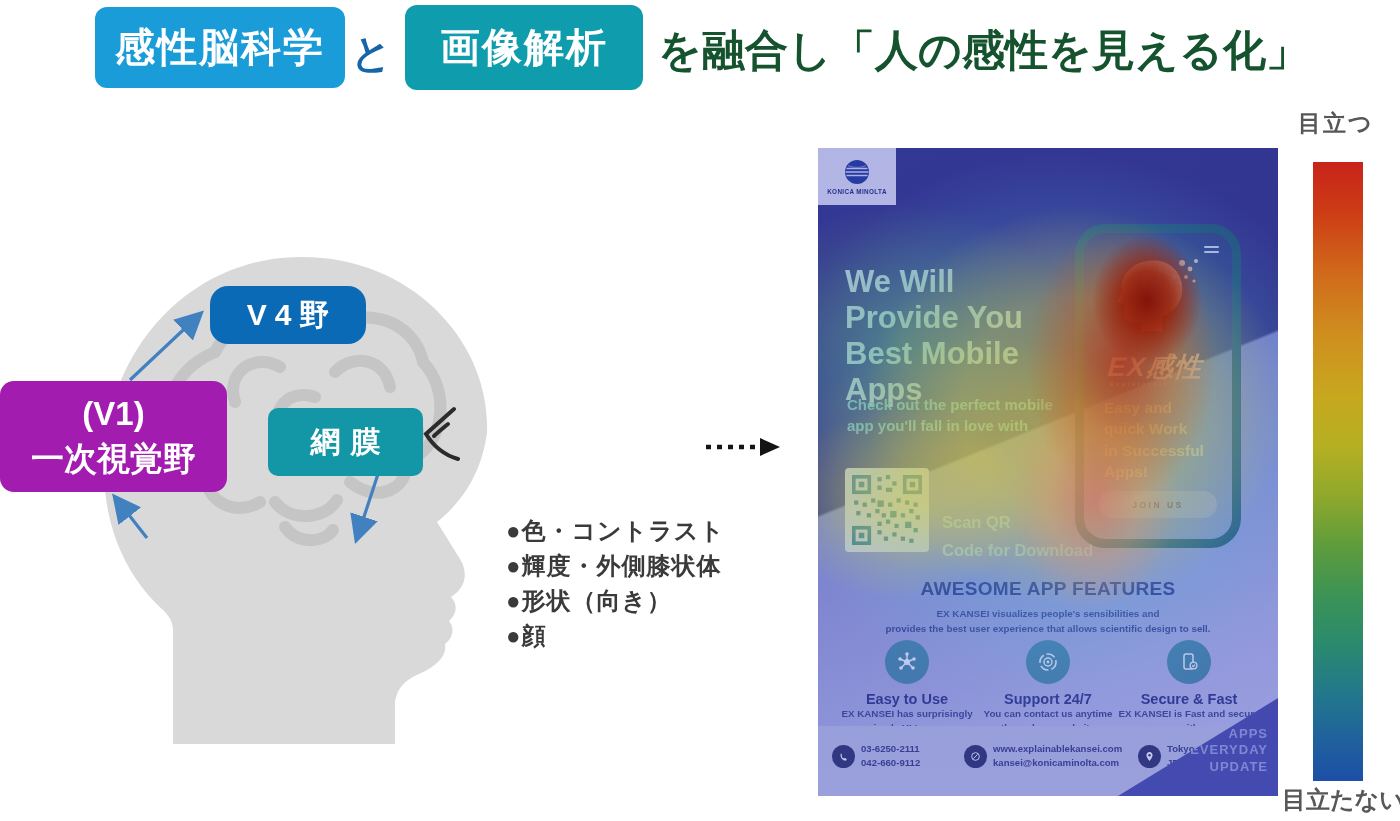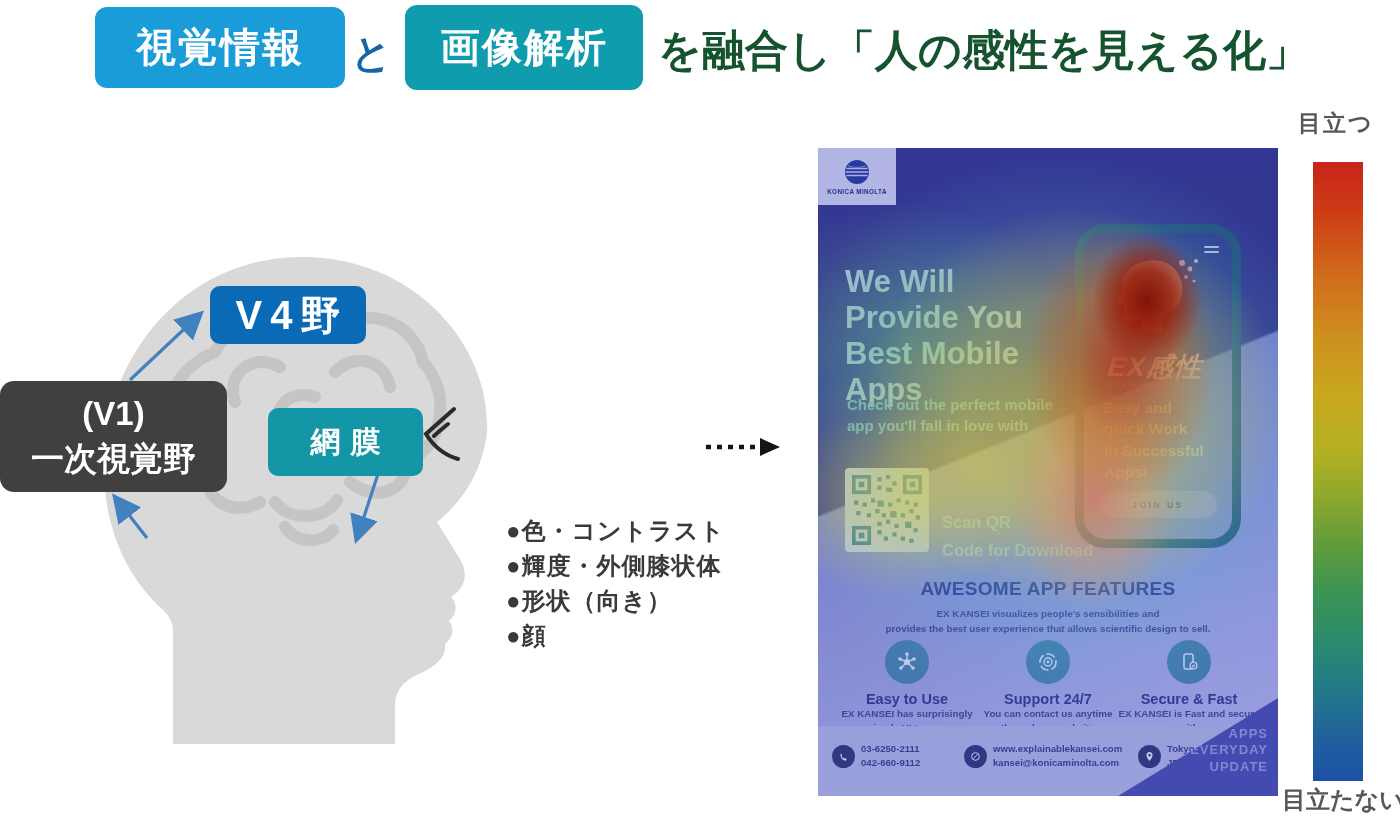--- a/index.html
+++ b/index.html
@@ -13,22 +13,22 @@
     color:#fff; font-weight:900; font-size:40px; border-radius:12px; letter-spacing:2px; }
   .title-box1 { left:95px; top:7px; width:250px; height:81px; background:#1a9cd9; }
   .title-box2 { left:405px; top:5px; width:238px; height:85px; background:#0f9dad; }
   .title-conn { position:absolute; left:351px; top:26px; font-size:40px; font-weight:900; color:#1565a8; }
   .title-tail { position:absolute; left:658px; top:22px; font-size:43px; font-weight:900; color:#14532d; letter-spacing:0px; white-space:nowrap; }
   
   .head-svg { position:absolute; left:85px; top:252px; }
   .arrow-svg { position:absolute; left:85px; top:252px; }
   .brain-box { position:absolute; display:flex; flex-direction:column; align-items:center; justify-content:center;
     color:#fff; font-weight:900; text-align:center; }
-  .bb-v4 { left:210px; top:286px; width:156px; height:58px; background:#0b6ab5; border-radius:10px; font-size:40px; letter-spacing:8px; padding-left:8px; }
-  .bb-v1 { left:0px; top:381px; width:227px; height:111px; background:#404040; border-radius:14px; font-size:33px; line-height:1.35; }
+  .bb-v4 { left:210px; top:286px; width:156px; height:58px; background:#0b6ab5; border-radius:18px; font-size:30px; letter-spacing:8px; padding-left:8px; }
+  .bb-v1 { left:0px; top:381px; width:227px; height:111px; background:#a21caf; border-radius:14px; font-size:33px; line-height:1.35; }
   .bb-retina { left:268px; top:408px; width:155px; height:68px; background:#1397a6; border-radius:10px; font-size:30px; letter-spacing:10px; padding-left:10px; }
   .bb-lgn { left:157px; top:549px; width:262px; height:58px; background:#0a67b4; border-radius:10px; font-size:30px; letter-spacing:9px; padding-left:9px; }
   .eye-svg { position:absolute; left:418px; top:404px; }
   
   .vi-pill { position:absolute; left:523px; top:419px; width:170px; height:55px; background:#fff;
     border:3.5px solid #3d3d3d; border-radius:30px; display:flex; align-items:center; justify-content:center;
     font-size:28px; font-weight:900; color:#2f2f2f; letter-spacing:4px; }
   .vi-arrow { position:absolute; left:706px; top:437px; }
   .vi-bullets { position:absolute; left:506px; top:518px; width:310px; }
   .vi-bullet { font-size:24px; font-weight:800; color:#3a3a3a; line-height:25px; margin-bottom:10px; letter-spacing:1px; }
@@ -97,21 +97,21 @@
     background:linear-gradient(to bottom,#c8231a 0%,#cd3c15 8%,#d06a1b 18%,#cf8f1e 28%,#c7a81f 38%,#b5b022 46%,#8fa82c 54%,#5f9c3c 62%,#3b9355 70%,#2a8a6e 78%,#22778b 86%,#1f5f9e 94%,#1d4fa6 100%); }
   .cb-label { position:absolute; font-weight:800; color:#575757; white-space:nowrap; }
   .cb-top { left:1298px; top:108px; font-size:23px; letter-spacing:2px;font-family:Liberation Mono, monospace; }
   .cb-bottom { left:1282px; top:784px; font-size:24px; letter-spacing:0px; }
 </style>
 </head>
 <body>
 
 <div class="canvas">
 
-  <div class="title-box title-box1">視覚情報</div>
+  <div class="title-box title-box1">感性脳科学</div>
   <div class="title-conn">と</div>
   <div class="title-box title-box2">画像解析</div>
   <div class="title-tail">を融合し「人の感性を見える化」</div>
 
   <svg class="head-svg" width="432" height="492" viewBox="0 0 432 492">
     <path fill="#d9d9d9" d="M196,6 C100,16 28,96 20,196 C14,262 36,320 78,358 C84,364 88,370 88,378 L88,492 L310,492 L310,450 C312,436 320,428 334,422 C352,414 362,404 360,392 C368,386 370,376 364,369 C372,362 373,352 366,345 C380,336 384,322 375,307 L352,270 C380,248 398,216 402,180 C406,86 318,-6 196,6 Z"></path>
     <g stroke="#c5c5c5" stroke-width="12" fill="none" stroke-linecap="round">
       <path d="M95,210 C70,170 82,120 130,100"></path>
       <path d="M130,100 C150,60 210,52 240,80"></path>
       <path d="M240,80 C280,50 330,70 338,110"></path>

